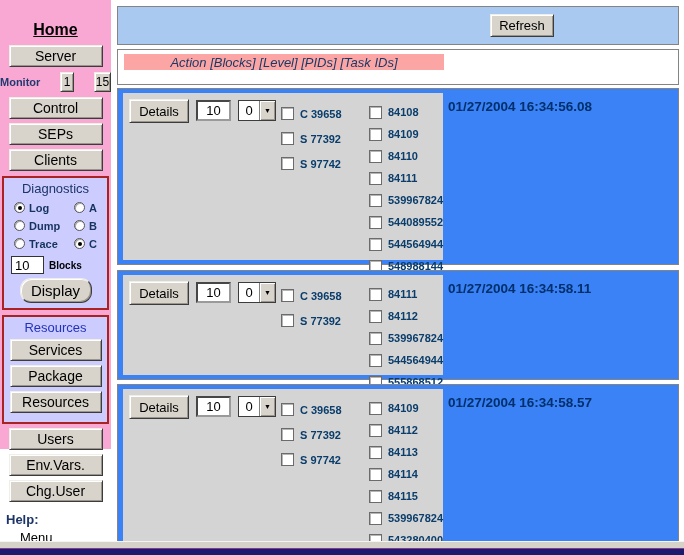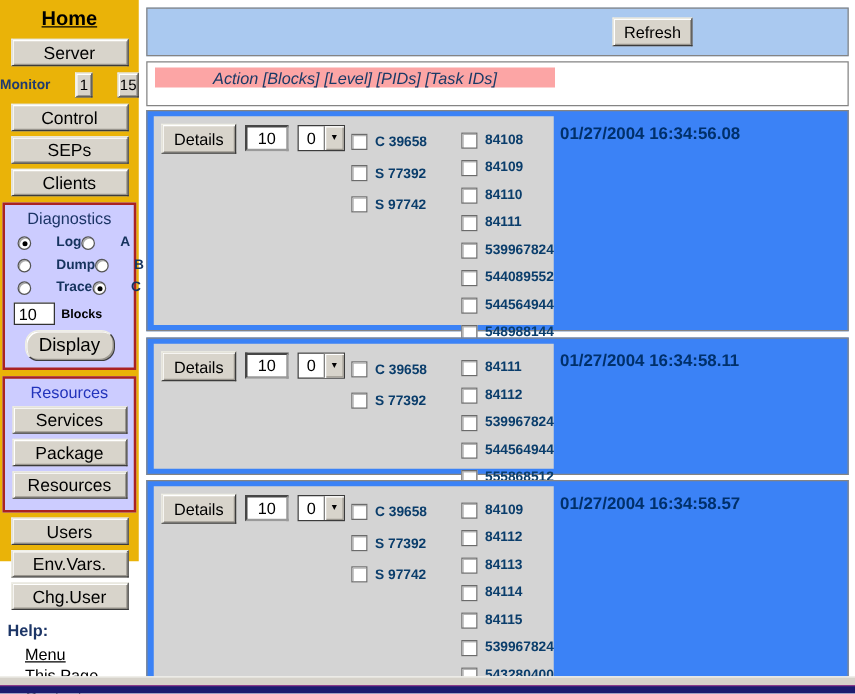--- a/index.html
+++ b/index.html
@@ -18,40 +18,40 @@
     border-color: #efefe7 #3c3c3c #3c3c3c #efefe7;
     box-shadow: inset 1px 1px 0 #ffffff, inset -1px -1px 0 #9a968e;
     color: #000;
     font-family: "Liberation Sans", sans-serif;
     cursor: pointer;
   }
 
   
   .sidebar {
     position: absolute; left: 0; top: 0; width: 111px; height: 449px;
-    background: #eab308; padding-top: 7px;
+    background: #f9a8d4; padding-top: 21px;
   }
   .home-link {
     display: block; text-align: center; font-size: 16px; font-weight: bold;
     color: #000; text-decoration: underline; margin-bottom: 6px; cursor: pointer;
   }
   .sb-btn { display: block; margin: 4px auto; width: 94px; height: 22px; font-size: 14px; }
   .monitor-row { display: flex; align-items: center; justify-content: center; gap: 20px; margin: 5px 0; }
   .monitor-label { font-size: 11px; font-weight: bold; color: #203a70; }
   .mon-btn { width: 20px; height: 20px; font-size: 12px; }
   .mon-btn2 { width: 25px; height: 20px; font-size: 12px; }
 
   .redbox {
     margin: 5px 2px 4px 2px; border: 2px solid #aa2222; background: #ccccff;
     padding: 3px 2px 5px 2px; text-align: center;
   }
   .panel-title-diag { font-size: 13px; color: #1c3566; }
   .panel-title-res  { font-size: 13px; color: #2233bb; margin-bottom: 2px; }
   .radio-row { display: flex; justify-content: space-between; padding: 0 8px; margin: 6px 0; }
-  .radio-pair { display: flex; align-items: flex-end; gap: 20px; cursor: pointer; }
+  .radio-pair { display: flex; align-items: flex-start; gap: 4px; cursor: pointer; }
   .radio {
     display: inline-block; width: 11px; height: 11px; border-radius: 50%;
     background: #fff; border: 1px solid #555; box-shadow: inset 1px 1px 0 #aaa;
     position: relative; flex: 0 0 auto;
   }
   .radio.checked::after {
     content: ""; position: absolute; left: 3px; top: 3px; width: 4px; height: 4px;
     border-radius: 50%; background: #000;
   }
   .radio-label { font-size: 11px; font-weight: bold; color: #16335e; }

